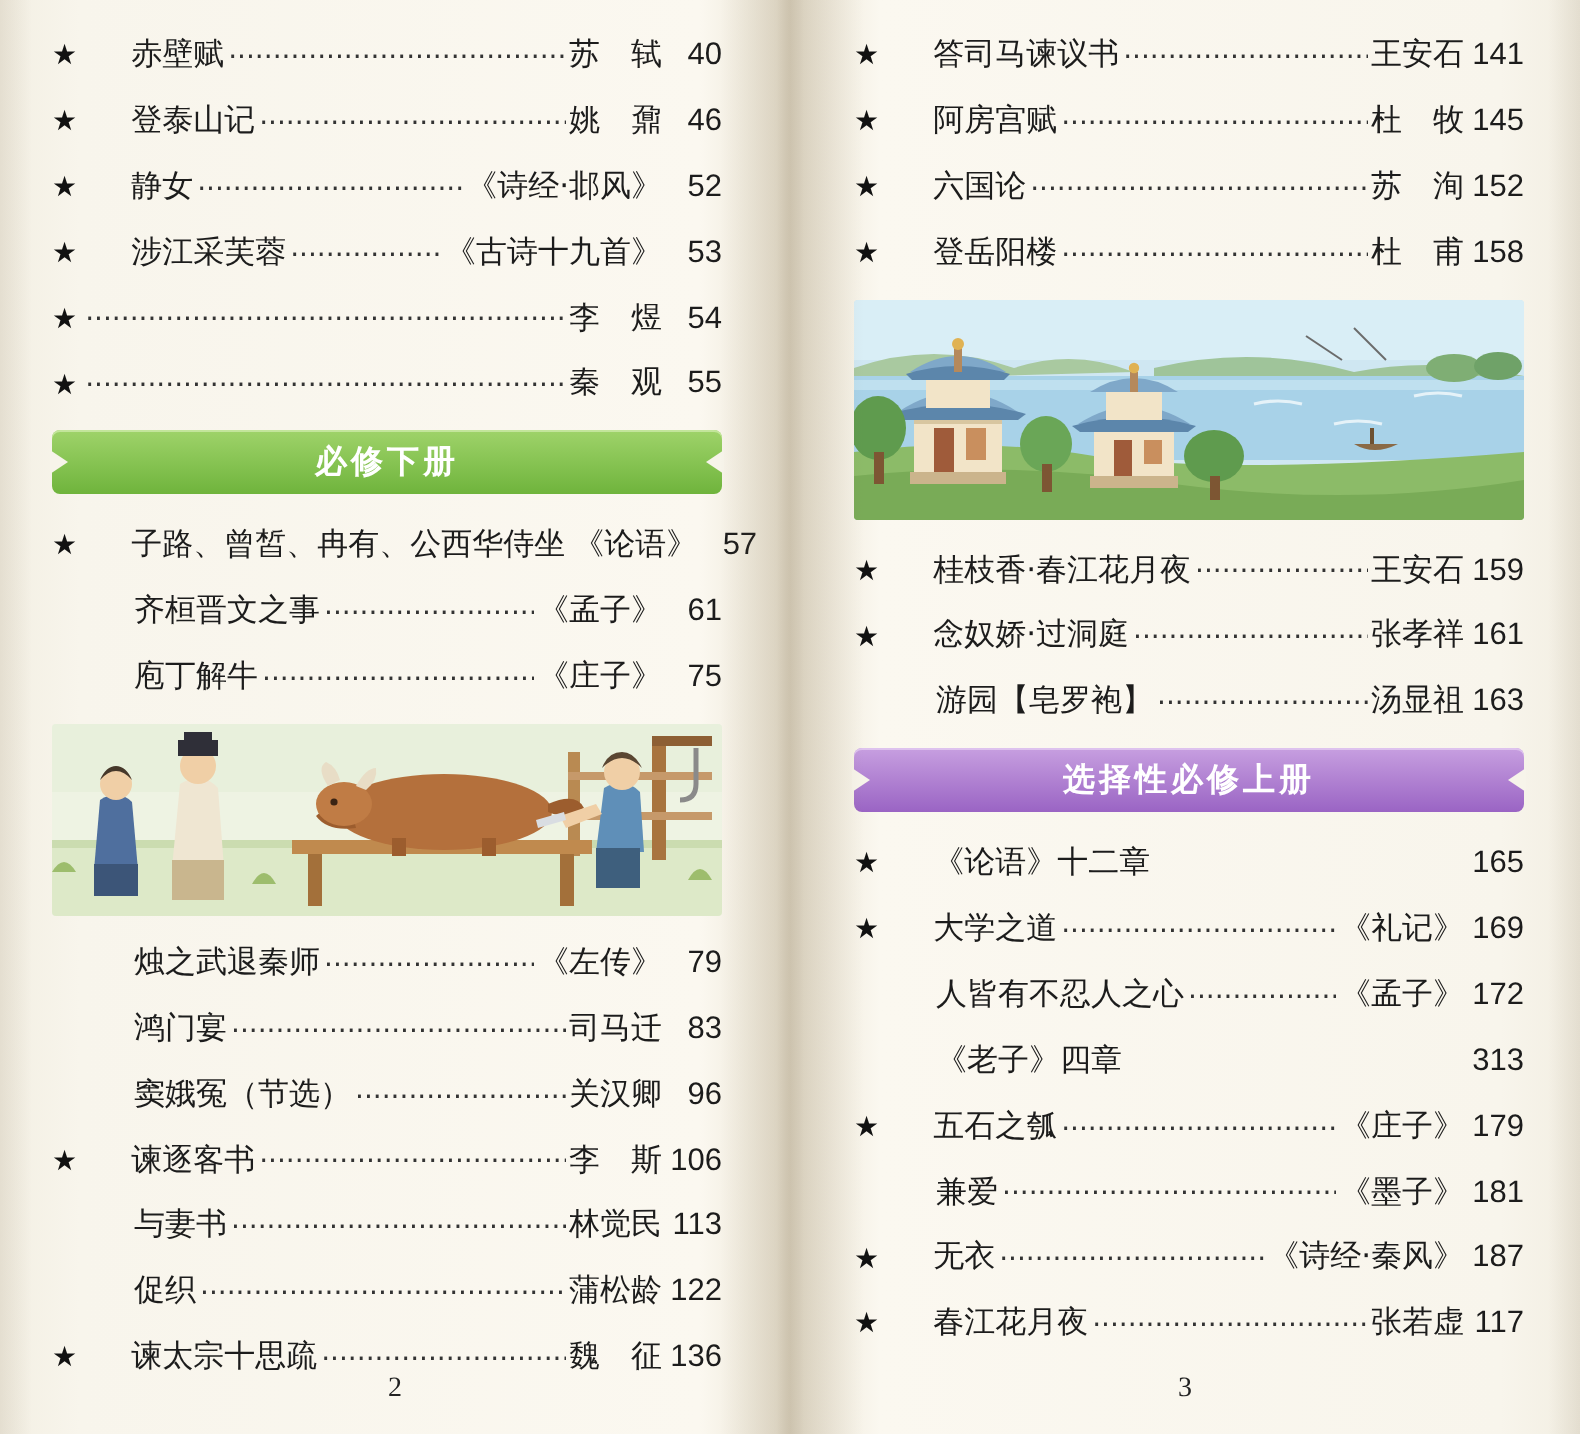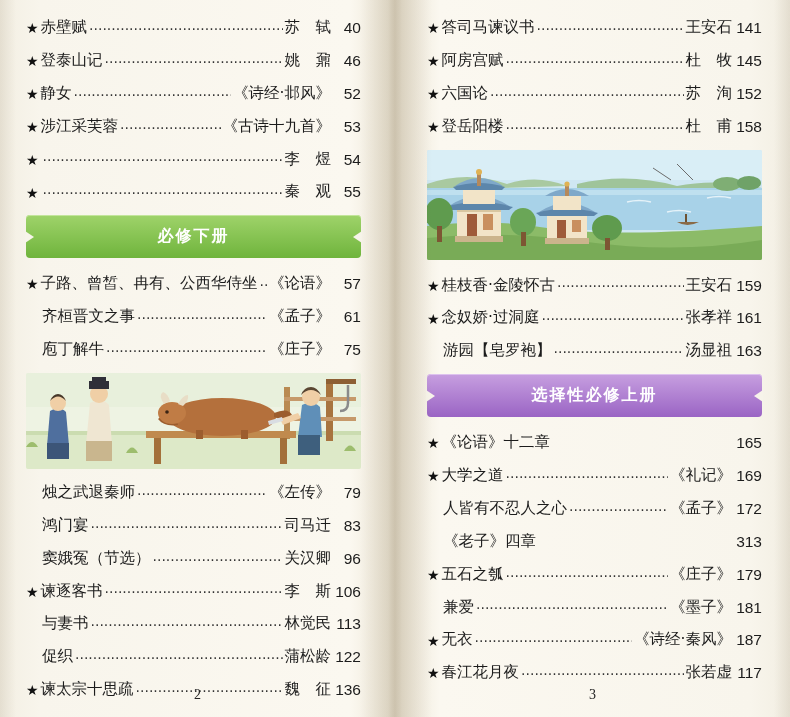--- a/index.html
+++ b/index.html
@@ -40,20 +40,21 @@
     font-size:14px;
     margin-right:2px;
     line-height:1.3;
   }
   .entry .nostar{
     display:inline-block;
     width:16px;
   }
   .entry .title{
     flex:0 0 auto;
+    margin-left:25px;
   }
   .entry .dots{
     flex:1 1 auto;
     overflow:hidden;
     margin:0 2px 3px 2px;
     border-bottom:0;
     position:relative;
     height:16px;
   }
   .entry .dots:after{
@@ -74,21 +75,21 @@
     min-width:26px;
     text-align:right;
     font-family:Liberation Sans, sans-serif;
     font-size:15.5px;
   }
   .entry.nodots .dots:after{content:"";}
 
   
   .banner{
     position:relative;
-    height:43px;
+    height:32px;
     margin:6px 0 16px 0;
     display:flex;align-items:center;justify-content:center;
     border-radius:4px;
     font-size:16px;
     font-weight:bold;
     color:#ffffff;
     letter-spacing:2px;
   }
   .banner-green{
     background:linear-gradient(to bottom,#9fd36a,#6fb43c);
@@ -410,21 +411,21 @@
       <ellipse cx="180" cy="78" rx="15" ry="13" fill="#5f9b4e"></ellipse>
       <rect x="178" y="88" width="5" height="12" fill="#7d5633"></rect>
 
       <path d="M250 72 q10 6 22 0 z" fill="#8a6a46"></path>
       <rect x="258" y="64" width="2" height="8" fill="#6d5132"></rect>
     </svg>
 
     <div>
       <div class="entry">
         <span class="star">★</span>
-        <span class="title">桂枝香·金陵怀古</span>
+        <span class="title">桂枝香·春江花月夜</span>
         <span class="dots"></span>
         <span class="author">王安石</span>
         <span class="page-num">159</span>
       </div>
       <div class="entry">
         <span class="star">★</span>
         <span class="title">念奴娇·过洞庭</span>
         <span class="dots"></span>
         <span class="author">张孝祥</span>
         <span class="page-num">161</span>

